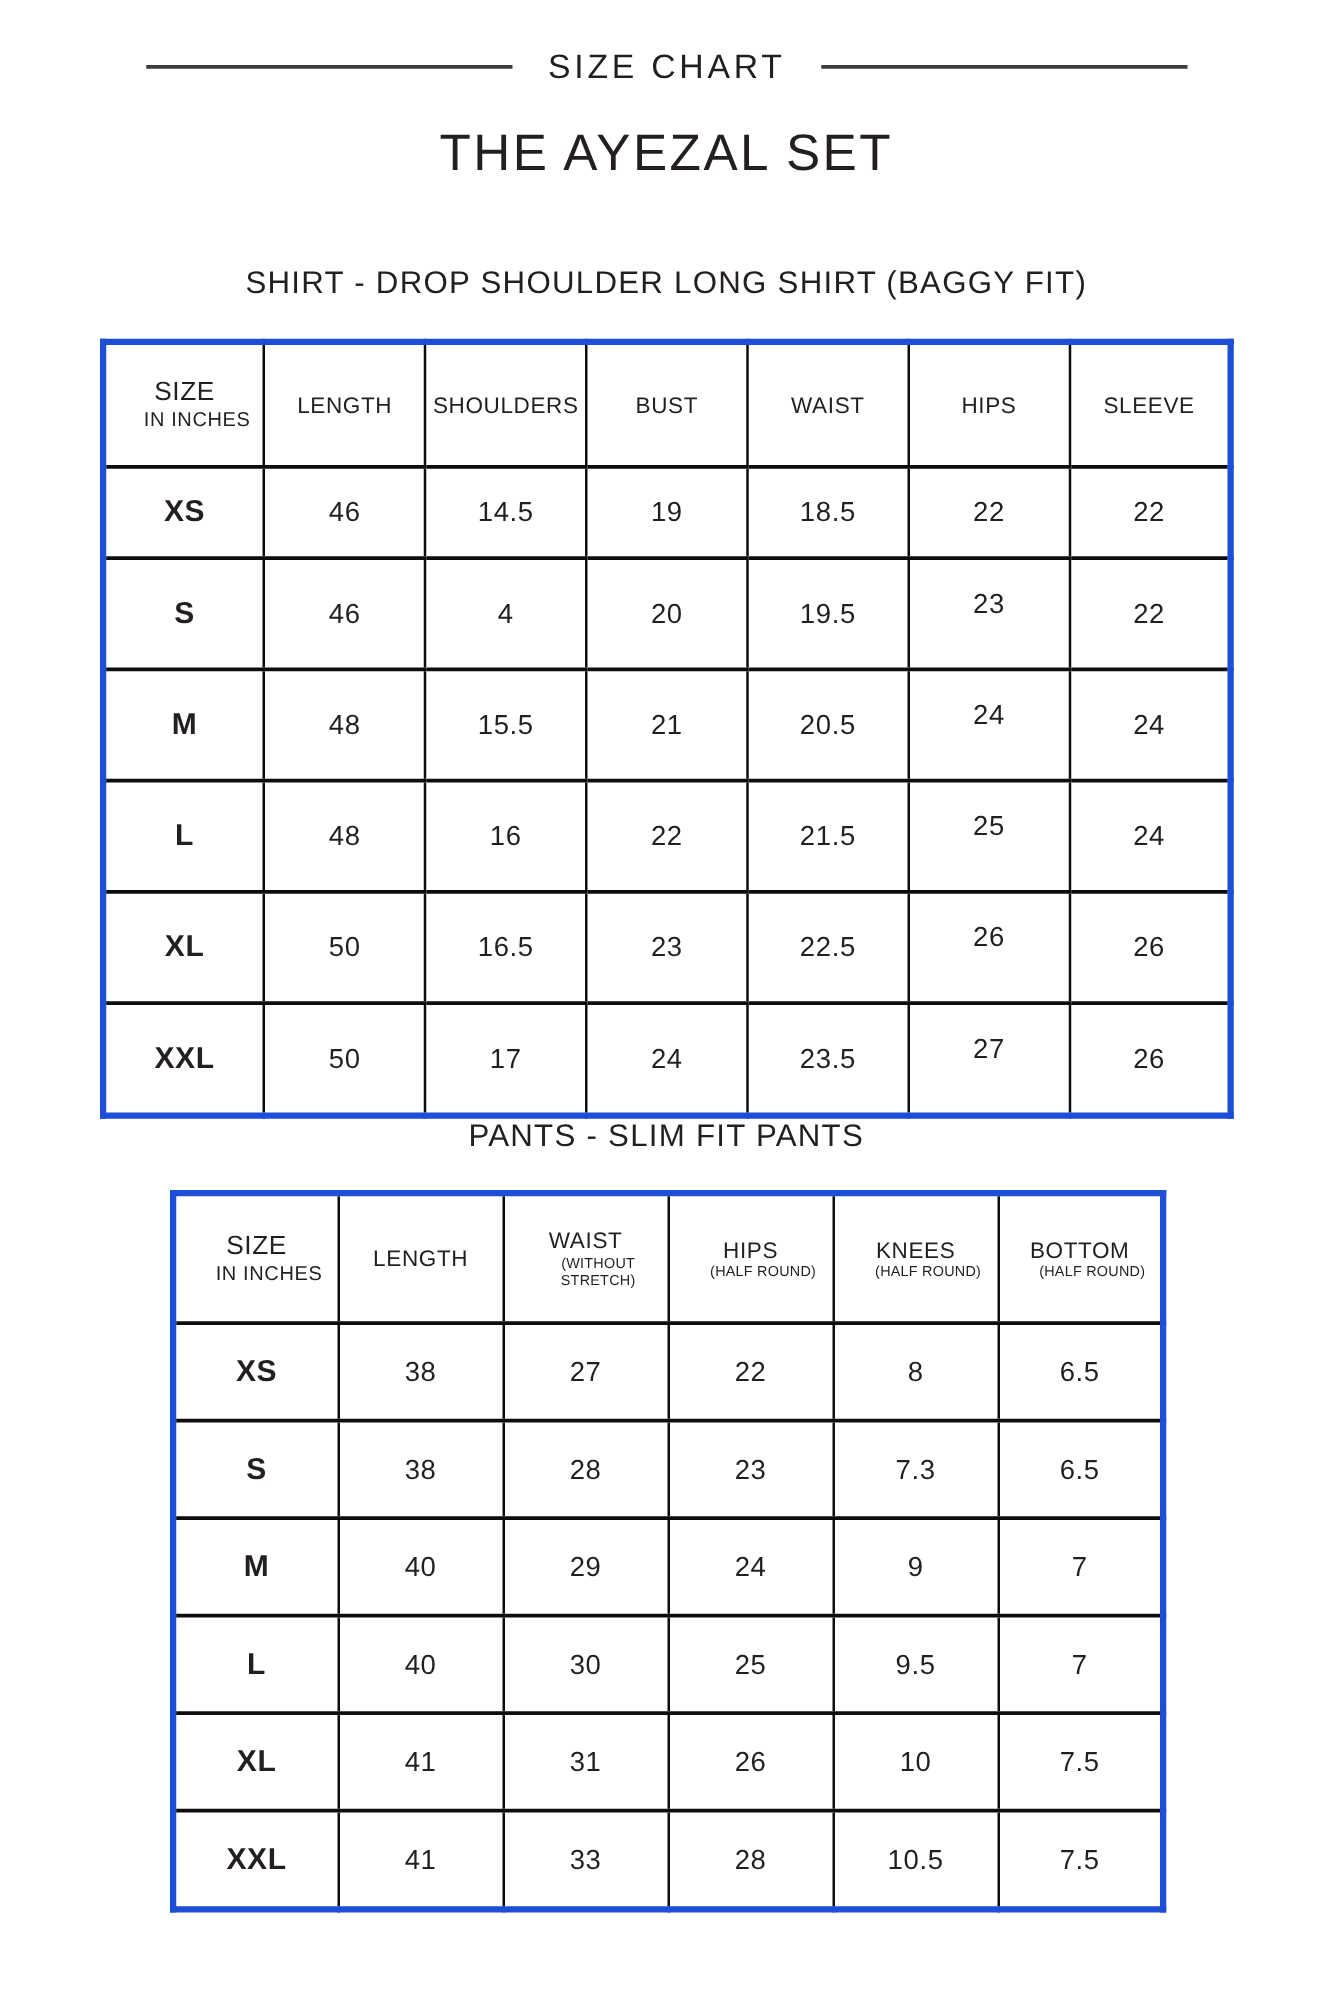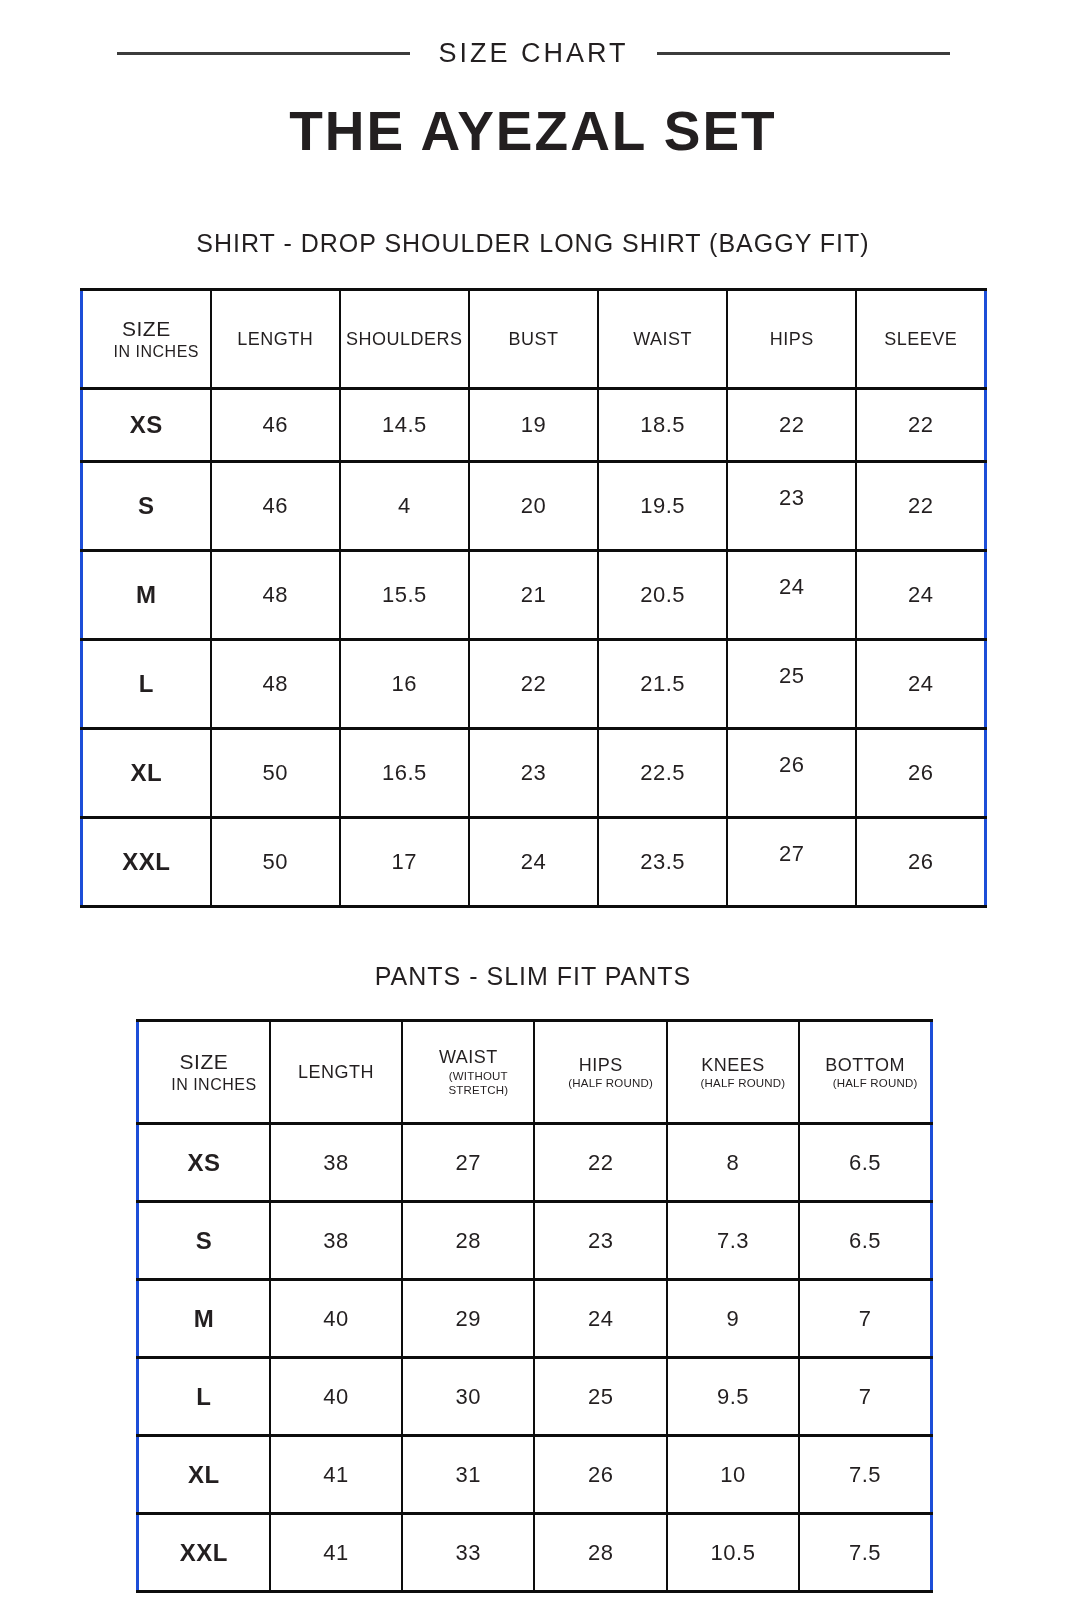--- a/index.html
+++ b/index.html
@@ -36,52 +36,52 @@
     letter-spacing: 3px;
     white-space: nowrap;
     font-weight: 400;
     padding: 0 4px;
   }
 
   
   .main-title {
     margin-top: 30px;
     text-align: center;
-    font-size: 55px;
+    font-size: 41px;
     letter-spacing: 2px;
-    font-weight: 700;
+    font-weight: 400;
   }
 
   
   .section-title {
     text-align: center;
     font-size: 25px;
     letter-spacing: 1px;
     font-weight: 400;
   }
   .section-title.shirt { margin-top: 66px; }
-  .section-title.pants { margin-top: 54px; }
+  .section-title.pants { }
 
   
   table.size-table {
     border-collapse: collapse;
     table-layout: fixed;
     background: #ffffff;
   }
   table.size-table th,
   table.size-table td {
     border-left: 2px solid #0d0d0d;
     border-right: 2px solid #0d0d0d;
     border-top: 3px solid #0d0d0d;
     border-bottom: 3px solid #0d0d0d;
     text-align: center;
     vertical-align: middle;
     padding: 0;
   }
-  table.size-table { border: 3px solid #1d4ed8; }
+  table.size-table { border: 5px solid #1d4ed8; }
 
   #shirt-table {
     margin: 30px 0 0 80px;
     width: 907px;
   }
   #shirt-table thead th { height: 96px; }
   #shirt-table tbody td, #shirt-table tbody th { height: 70px; }
 
   #pants-table {
     margin: 28px 0 0 136px;

